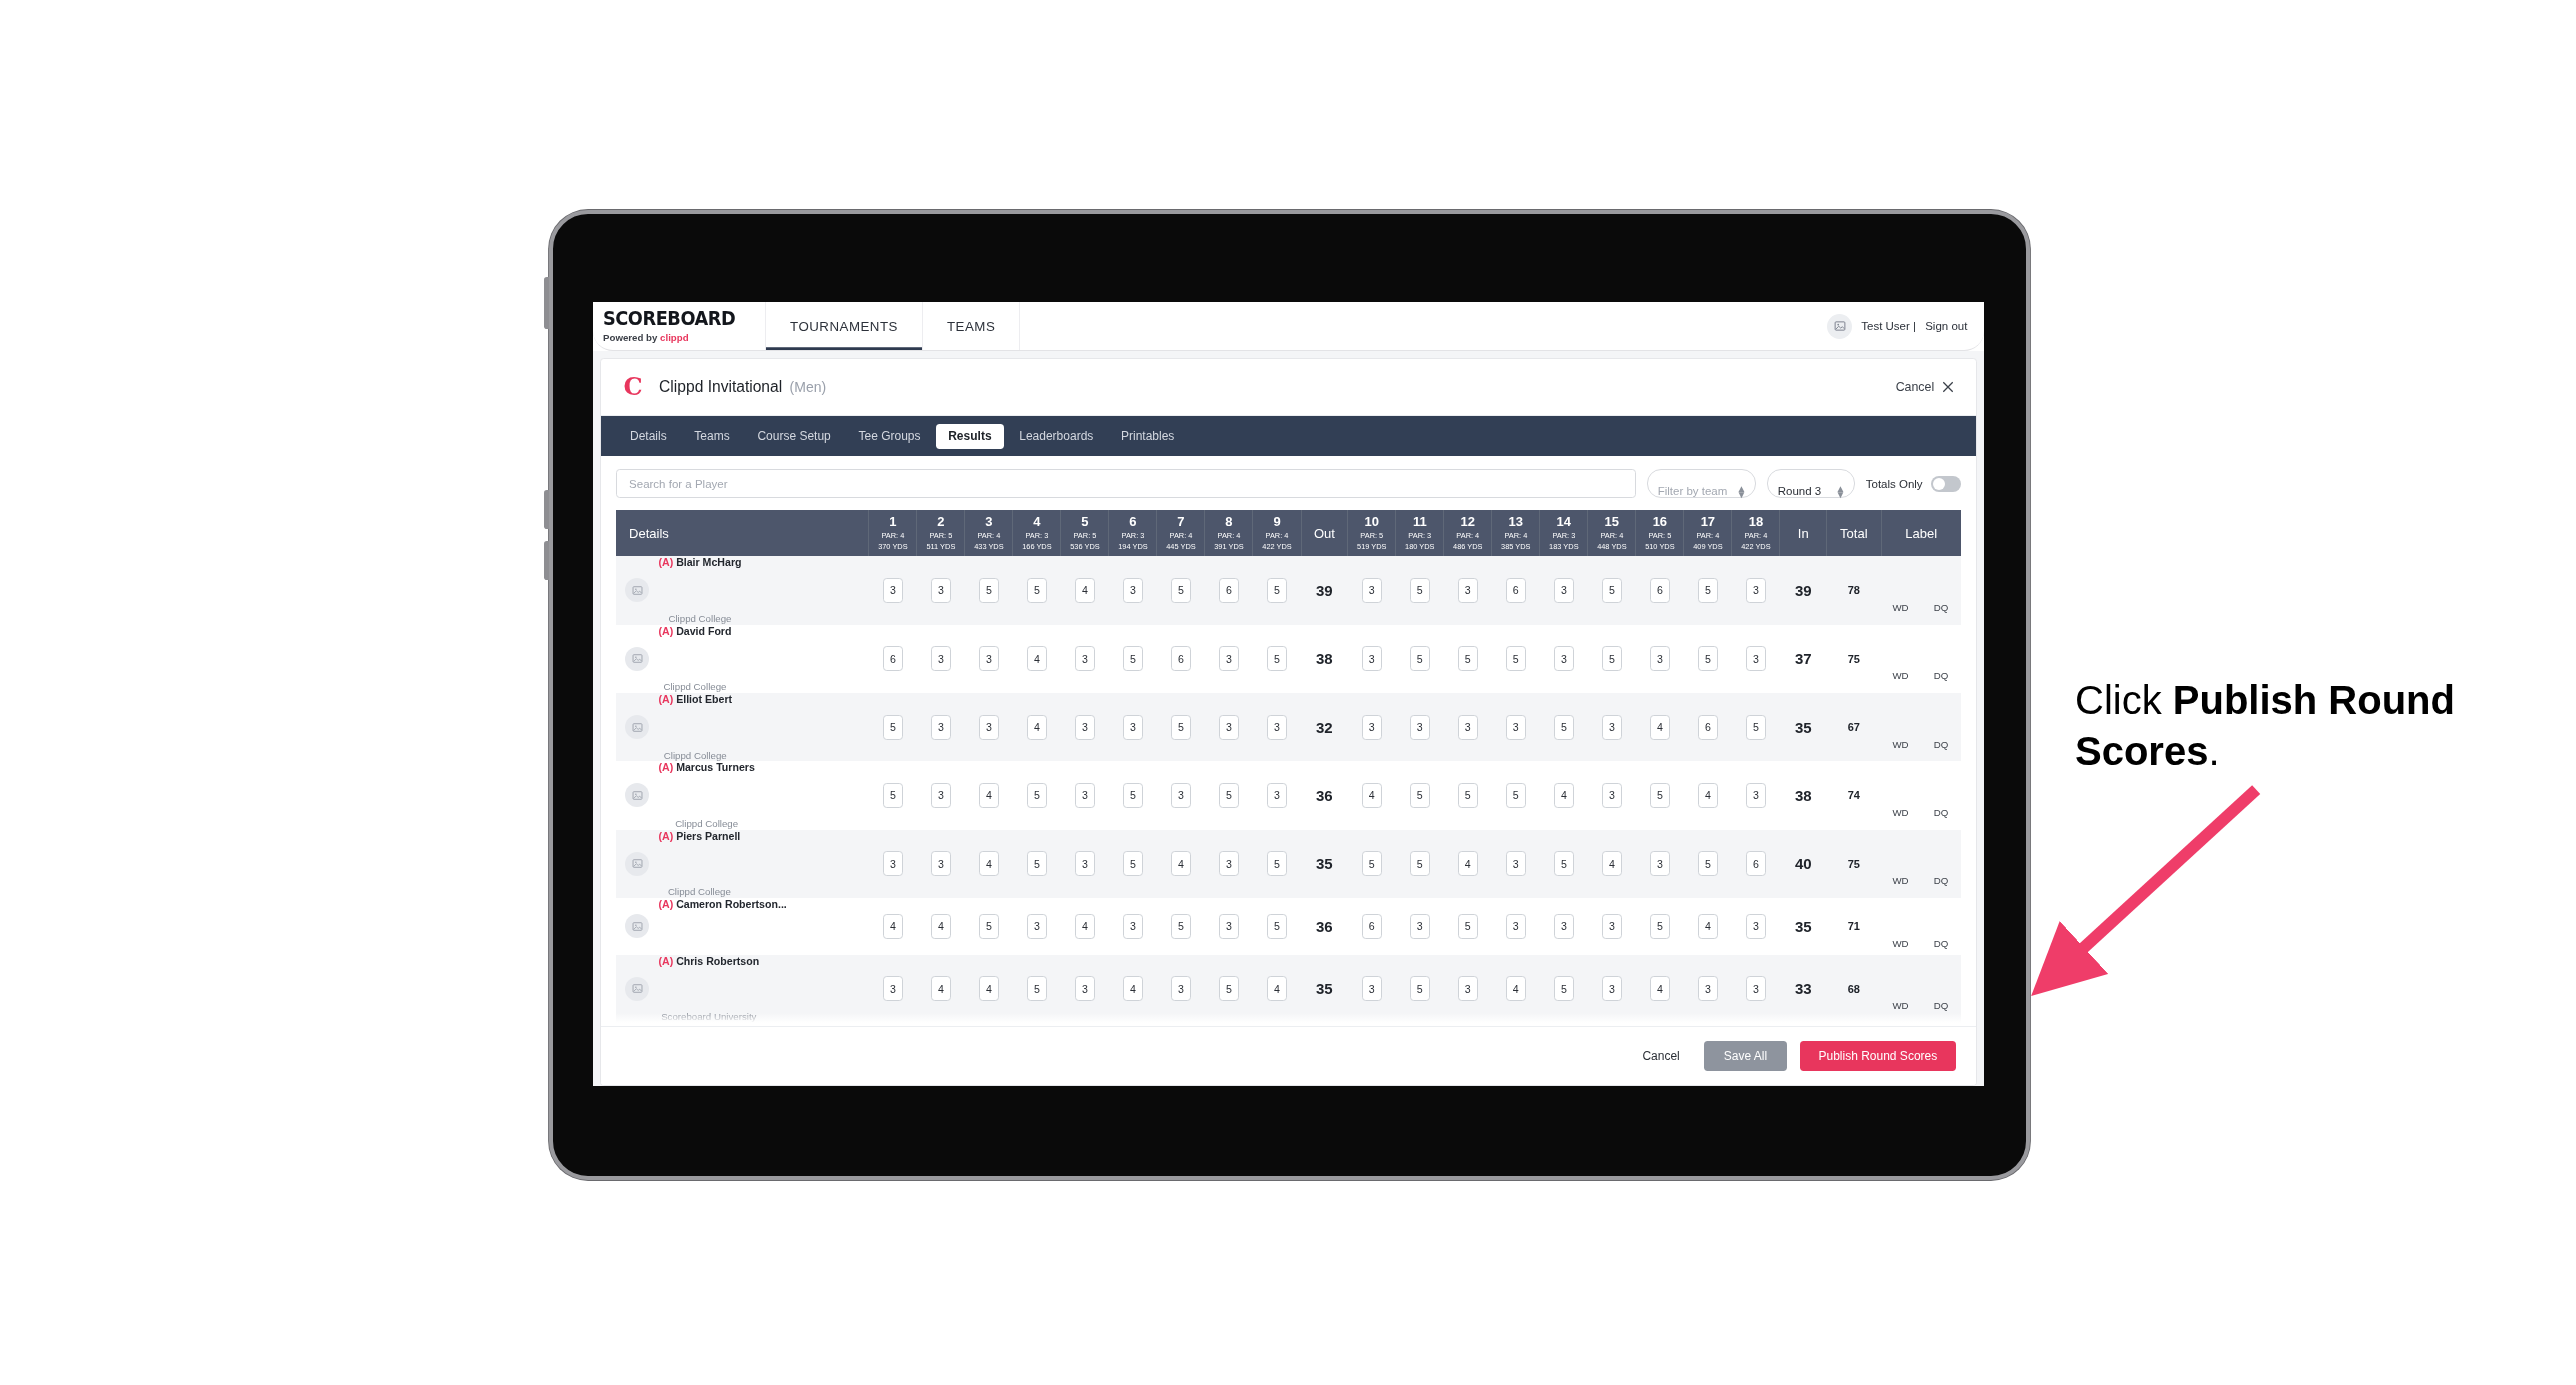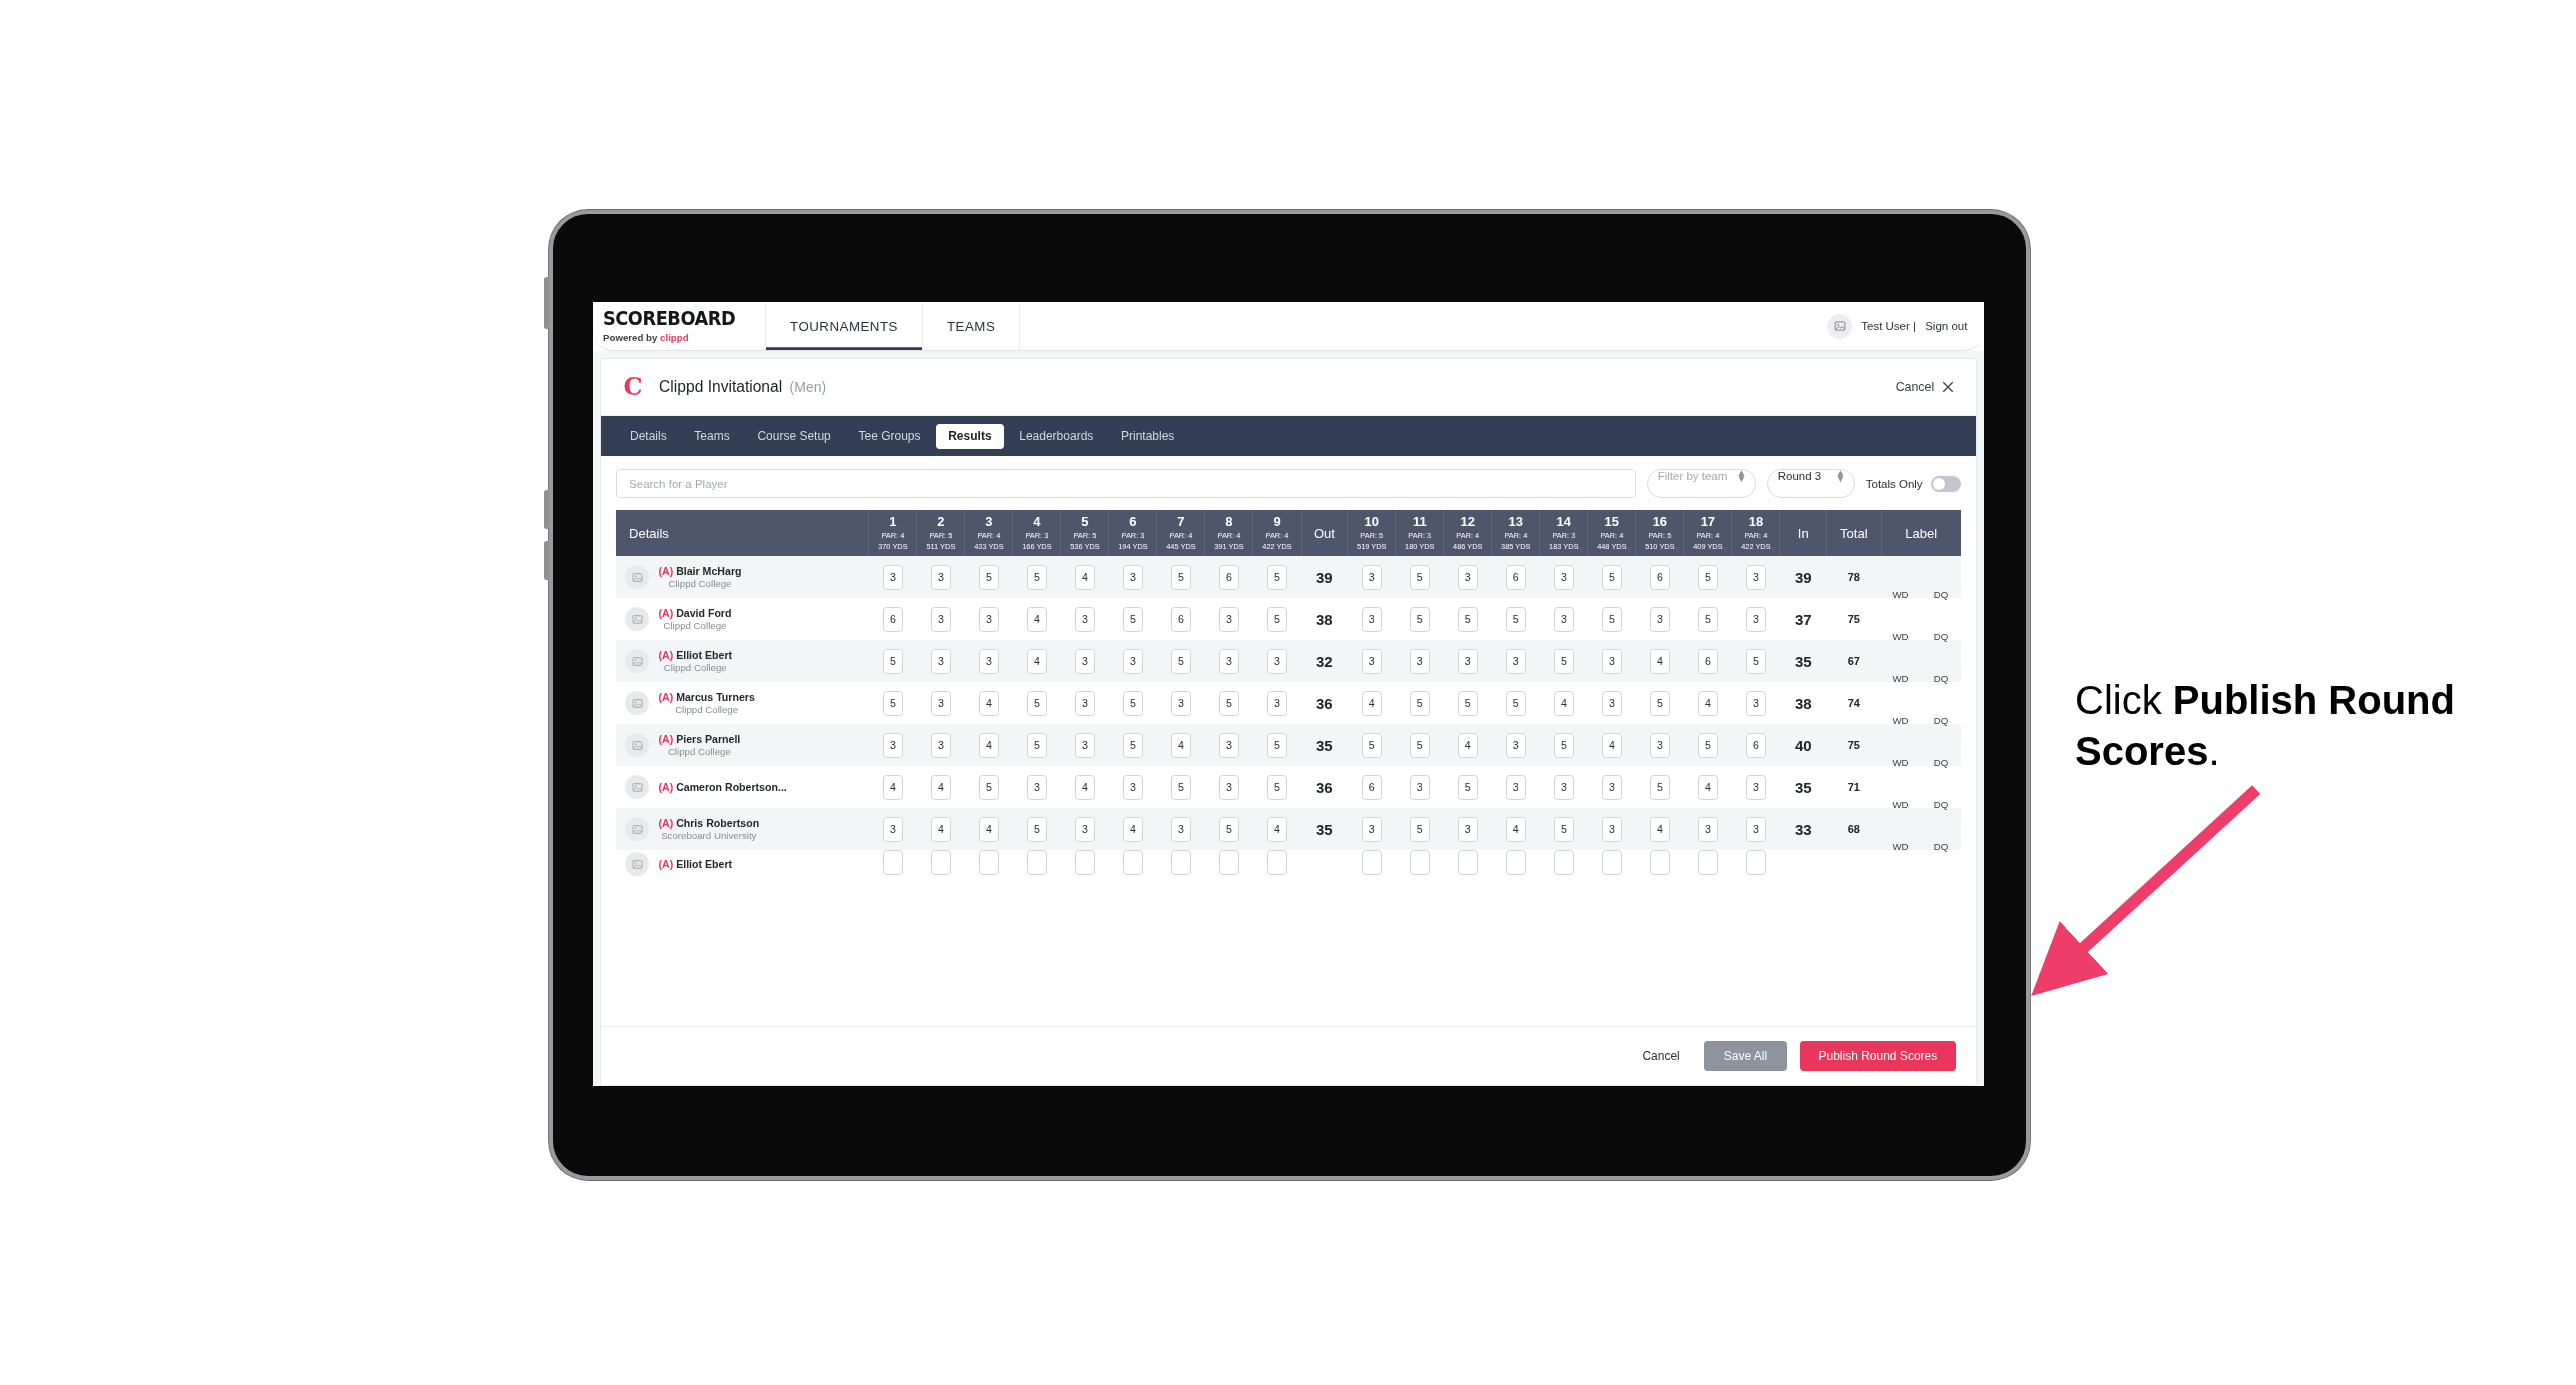--- a/index.html
+++ b/index.html
@@ -140,21 +140,21 @@
     flex: 1 1 auto; height: 29px;
     border: 0.9px solid #d8dade; border-radius: 3.7px;
     background: #fff; padding: 0 12px;
     font-size: 11.5px; color: #2b2f36;
     font-family: "Liberation Sans", sans-serif;
   }
   #search-input::placeholder { color: #a3a8b1; }
   .select-box {
     height: 29px; min-width: 85px;
     border: 0.9px solid #d8dade; border-radius: 14px; background: #fff;
-    display: flex; align-items: flex-start; justify-content: space-between;
+    display: flex; align-items: flex-end; justify-content: space-between;
     padding: 0 8.3px 0 10px; gap: 9.2px;
     font-size: 11.5px; cursor: pointer;
   }
   #team-select .sel-label { color: #a3a8b1; }
   #round-select { min-width: 88px; }
   #round-select .sel-label { color: #2b2f36; }
   .chev { display: flex; flex-direction: column; line-height: 0.55; color: #8a9099; font-size: 10px; }
   #totals-wrap { display: flex; align-items: center; gap: 8.3px; }
   #totals-label { font-size: 11.5px; color: #2b2f36; }
   #totals-toggle {
@@ -205,21 +205,21 @@
   td.player-cell { text-align: left; padding-left: 9.2px !important; }
   .player-inner { display: flex; align-items: center; gap: 9.2px; }
   .player-avatar {
     width: 24px; height: 24px; border-radius: 50%; background: #e7e9ed;
     display: flex; align-items: center; justify-content: center;
     color: #9aa0aa; flex: 0 0 auto;
   }
   .player-names { line-height: 1.2; min-width: 0; }
   .player-name { font-size: 10.6px; font-weight: 700; color: #23272e; white-space: nowrap; }
   .player-name .amateur { color: #e8365d; }
-  .player-team { font-size: 9.7px; color: #868c96; white-space: nowrap; }
+  .player-team { font-size: 9.7px; color: #868c96; white-space: nowrap; margin-top: 44px; }
 
   .score-box {
     display: inline-flex; align-items: center; justify-content: center;
     width: 20px; height: 25px;
     border: 0.9px solid #cfd3d8; border-radius: 3.7px;
     background: #ffffff; font-size: 10.6px; color: #2b2f36;
   }
   td.sum-cell { font-size: 15px; font-weight: 700; color: #20242b; }
   td.total-cell { font-size: 11px; font-weight: 700; color: #20242b; }
   td.label-cell { padding: 0 !important; }

